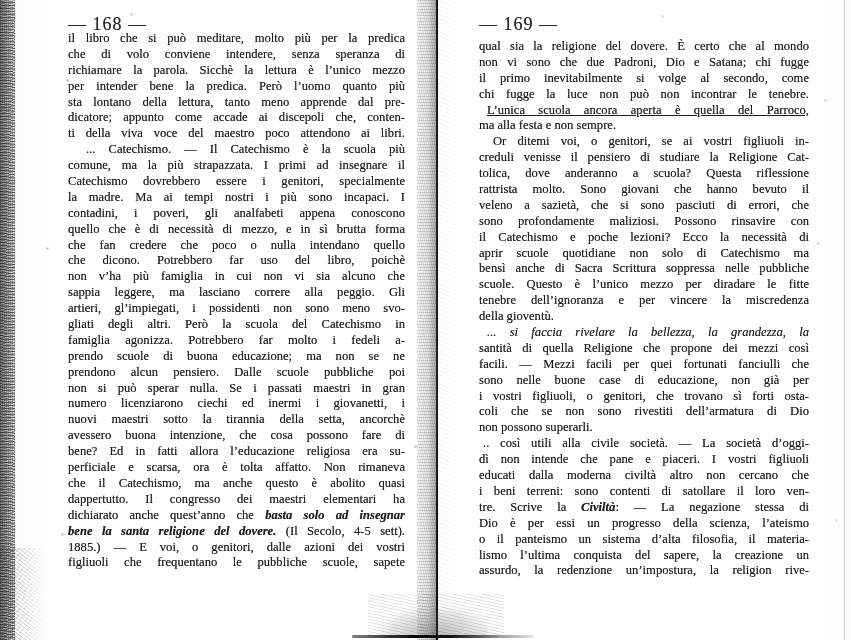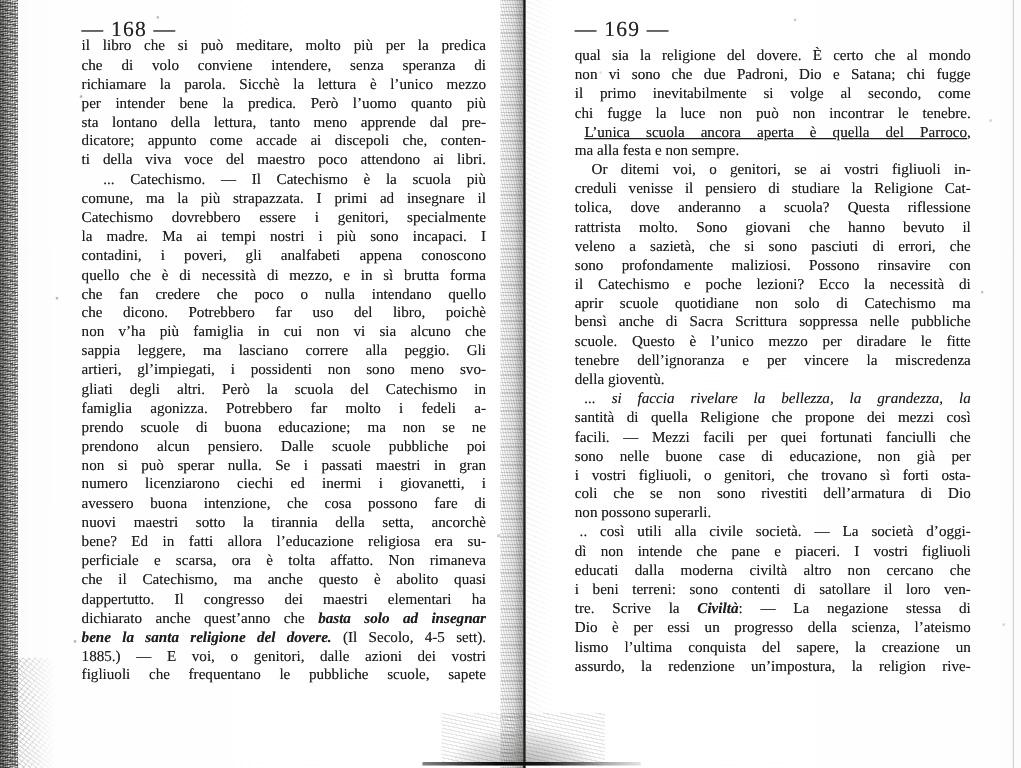--- a/index.html
+++ b/index.html
@@ -112,22 +112,22 @@
         <div class="line"><span>che dicono. Potrebbero far uso del libro, poichè</span></div>
         <div class="line"><span>non v’ha più famiglia in cui non vi sia alcuno che</span></div>
         <div class="line"><span>sappia leggere, ma lasciano correre alla peggio. Gli</span></div>
         <div class="line"><span>artieri, gl’impiegati, i possidenti non sono meno svo-</span></div>
         <div class="line"><span>gliati degli altri. Però la scuola del Catechismo in</span></div>
         <div class="line"><span>famiglia agonizza. Potrebbero far molto i fedeli a-</span></div>
         <div class="line"><span>prendo scuole di buona educazione; ma non se ne</span></div>
         <div class="line"><span>prendono alcun pensiero. Dalle scuole pubbliche poi</span></div>
         <div class="line"><span>non si può sperar nulla. Se i passati maestri in gran</span></div>
         <div class="line"><span>numero licenziarono ciechi ed inermi i giovanetti, i</span></div>
+        <div class="line"><span>nuovi maestri sotto la tirannia della setta, ancorchè</span></div>
         <div class="line"><span>avessero buona intenzione, che cosa possono fare di</span></div>
-        <div class="line"><span>nuovi maestri sotto la tirannia della setta, ancorchè</span></div>
         <div class="line"><span>bene? Ed in fatti allora l’educazione religiosa era su-</span></div>
         <div class="line"><span>perficiale e scarsa, ora è tolta affatto. Non rimaneva</span></div>
         <div class="line"><span>che il Catechismo, ma anche questo è abolito quasi</span></div>
         <div class="line"><span>dappertutto. Il congresso dei maestri elementari ha</span></div>
         <div class="line"><span>dichiarato anche quest’anno che </span><span class="it">basta solo ad insegnar</span></div>
         <div class="line"><span class="it">bene la santa religione del dovere.</span><span> (Il Secolo, 4-5 sett).</span></div>
         <div class="line"><span>1885.) — E voi, o genitori, dalle azioni dei vostri</span></div>
         <div class="line"><span>figliuoli che frequentano le pubbliche scuole, sapete</span></div>
       </div>
   </div>
@@ -159,20 +159,21 @@
         <div class="line"><span>sono nelle buone case di educazione, non già per</span></div>
         <div class="line"><span>i vostri figliuoli, o genitori, che trovano sì forti osta-</span></div>
         <div class="line"><span>coli che se non sono rivestiti dell’armatura di Dio</span></div>
         <div class="line end"><span>non possono superarli.</span></div>
         <div class="line" style="text-indent: 4px;"><span>.. così utili alla civile società. — La società d’oggi-</span></div>
         <div class="line"><span>dì non intende che pane e piaceri. I vostri figliuoli</span></div>
         <div class="line"><span>educati dalla moderna civiltà altro non cercano che</span></div>
         <div class="line"><span>i beni terreni: sono contenti di satollare il loro ven-</span></div>
         <div class="line"><span>tre. Scrive la </span><span class="it">Civiltà</span><span>: — La negazione stessa di</span></div>
         <div class="line"><span>Dio è per essi un progresso della scienza, l’ateismo</span></div>
+        <div class="line"><span>o il panteismo un sistema d’alta filosofia, il materia-</span></div>
         <div class="line"><span>lismo l’ultima conquista del sapere, la creazione un</span></div>
         <div class="line"><span>assurdo, la redenzione un’impostura, la religion rive-</span></div>
       </div>
   </div>
 
   <div class="artifact binding-band"></div>
   <div class="artifact corner-noise"></div>
   <div class="artifact gutter-shade"></div>
   <div class="artifact gutter-line"></div>
   <div class="artifact gutter-right-speckle"></div>

